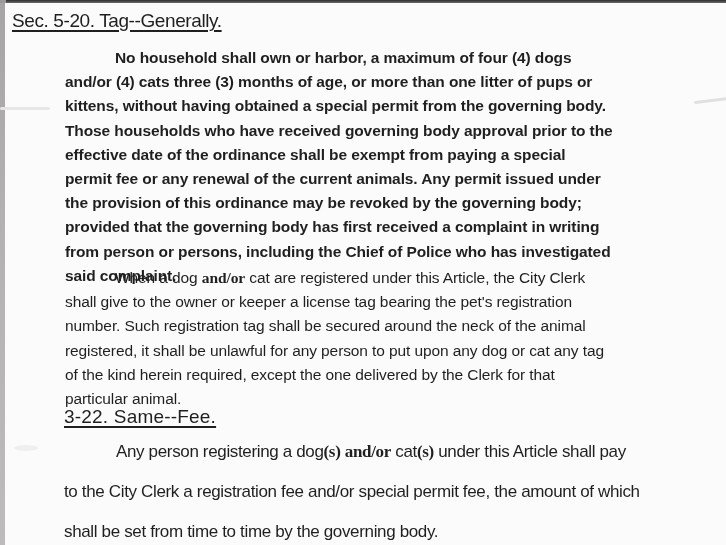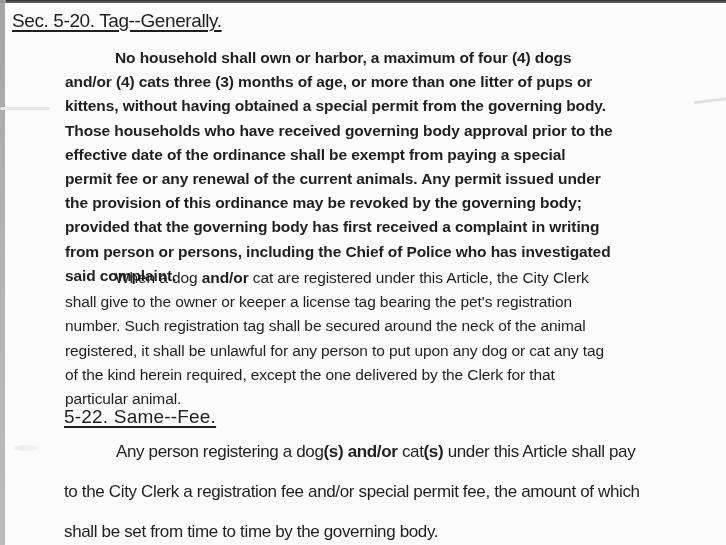--- a/index.html
+++ b/index.html
@@ -56,35 +56,35 @@
   
   .para{position:absolute;white-space:pre;}
   #para1{left:65px;top:46px;font-weight:700;font-size:15.5px;letter-spacing:-0.1px;}
   #para2{left:65px;top:266px;font-weight:400;font-size:15.5px;letter-spacing:-0.1px;}
   #para3{left:64px;top:432px;font-weight:400;font-size:17px;letter-spacing:-0.35px;}
   #para1 .line,#para2 .line{height:24.2px;line-height:24.2px;}
   #para3 .line{height:40px;line-height:40px;}
   .line{white-space:pre;}
   .line.first{padding-left:50px;}
   #para3 .line.first{padding-left:52px;}
-  .b{font-weight:700;}
+  .b{font-weight:700;font-family:Liberation Serif, serif;}
 </style>
 </head>
 <body>
 
 <div class="scan">
   <div class="top-edge"></div>
   <div class="top-edge-cap"></div>
   <div class="left-strip"></div>
   <div class="streak-left"></div>
   <div class="streak-right"></div>
   <div class="smudge"></div>
 
   <div id="h1" class="heading">Sec. 5-20. Tag--Generally.</div>
 
   <div id="para1" class="para"><div class="line first"><span>No household shall own or harbor, a maximum of four (4) dogs</span></div><div class="line"><span>and/or (4) cats three (3) months of age, or more than one litter of pups or</span></div><div class="line"><span>kittens, without having obtained a special permit from the governing body.</span></div><div class="line"><span>Those households who have received governing body approval prior to the</span></div><div class="line"><span>effective date of the ordinance shall be exempt from paying a special</span></div><div class="line"><span>permit fee or any renewal of the current animals. Any permit issued under</span></div><div class="line"><span>the provision of this ordinance may be revoked by the governing body;</span></div><div class="line"><span>provided that the governing body has first received a complaint in writing</span></div><div class="line"><span>from person or persons, including the Chief of Police who has investigated</span></div><div class="line"><span>said complaint.</span></div></div>
 
   <div id="para2" class="para"><div class="line first"><span>When a dog </span><span class="b">and/or</span><span> cat are registered under this Article, the City Clerk</span></div><div class="line"><span>shall give to the owner or keeper a license tag bearing the pet's registration</span></div><div class="line"><span>number. Such registration tag shall be secured around the neck of the animal</span></div><div class="line"><span>registered, it shall be unlawful for any person to put upon any dog or cat any tag</span></div><div class="line"><span>of the kind herein required, except the one delivered by the Clerk for that</span></div><div class="line"><span>particular animal.</span></div></div>
 
-  <div id="h2" class="heading">5-22. Same--Fee.</div>
+  <div id="h2" class="heading">3-22. Same--Fee.</div>
 
   <div id="para3" class="para"><div class="line first"><span>Any person registering a dog</span><span class="b">(s)</span><span> </span><span class="b">and/or</span><span> cat</span><span class="b">(s)</span><span> under this Article shall pay</span></div><div class="line"><span>to the City Clerk a registration fee and/or special permit fee, the amount of which</span></div><div class="line"><span>shall be set from time to time by the governing body.</span></div></div>
 </div>
 
 </body></html>

